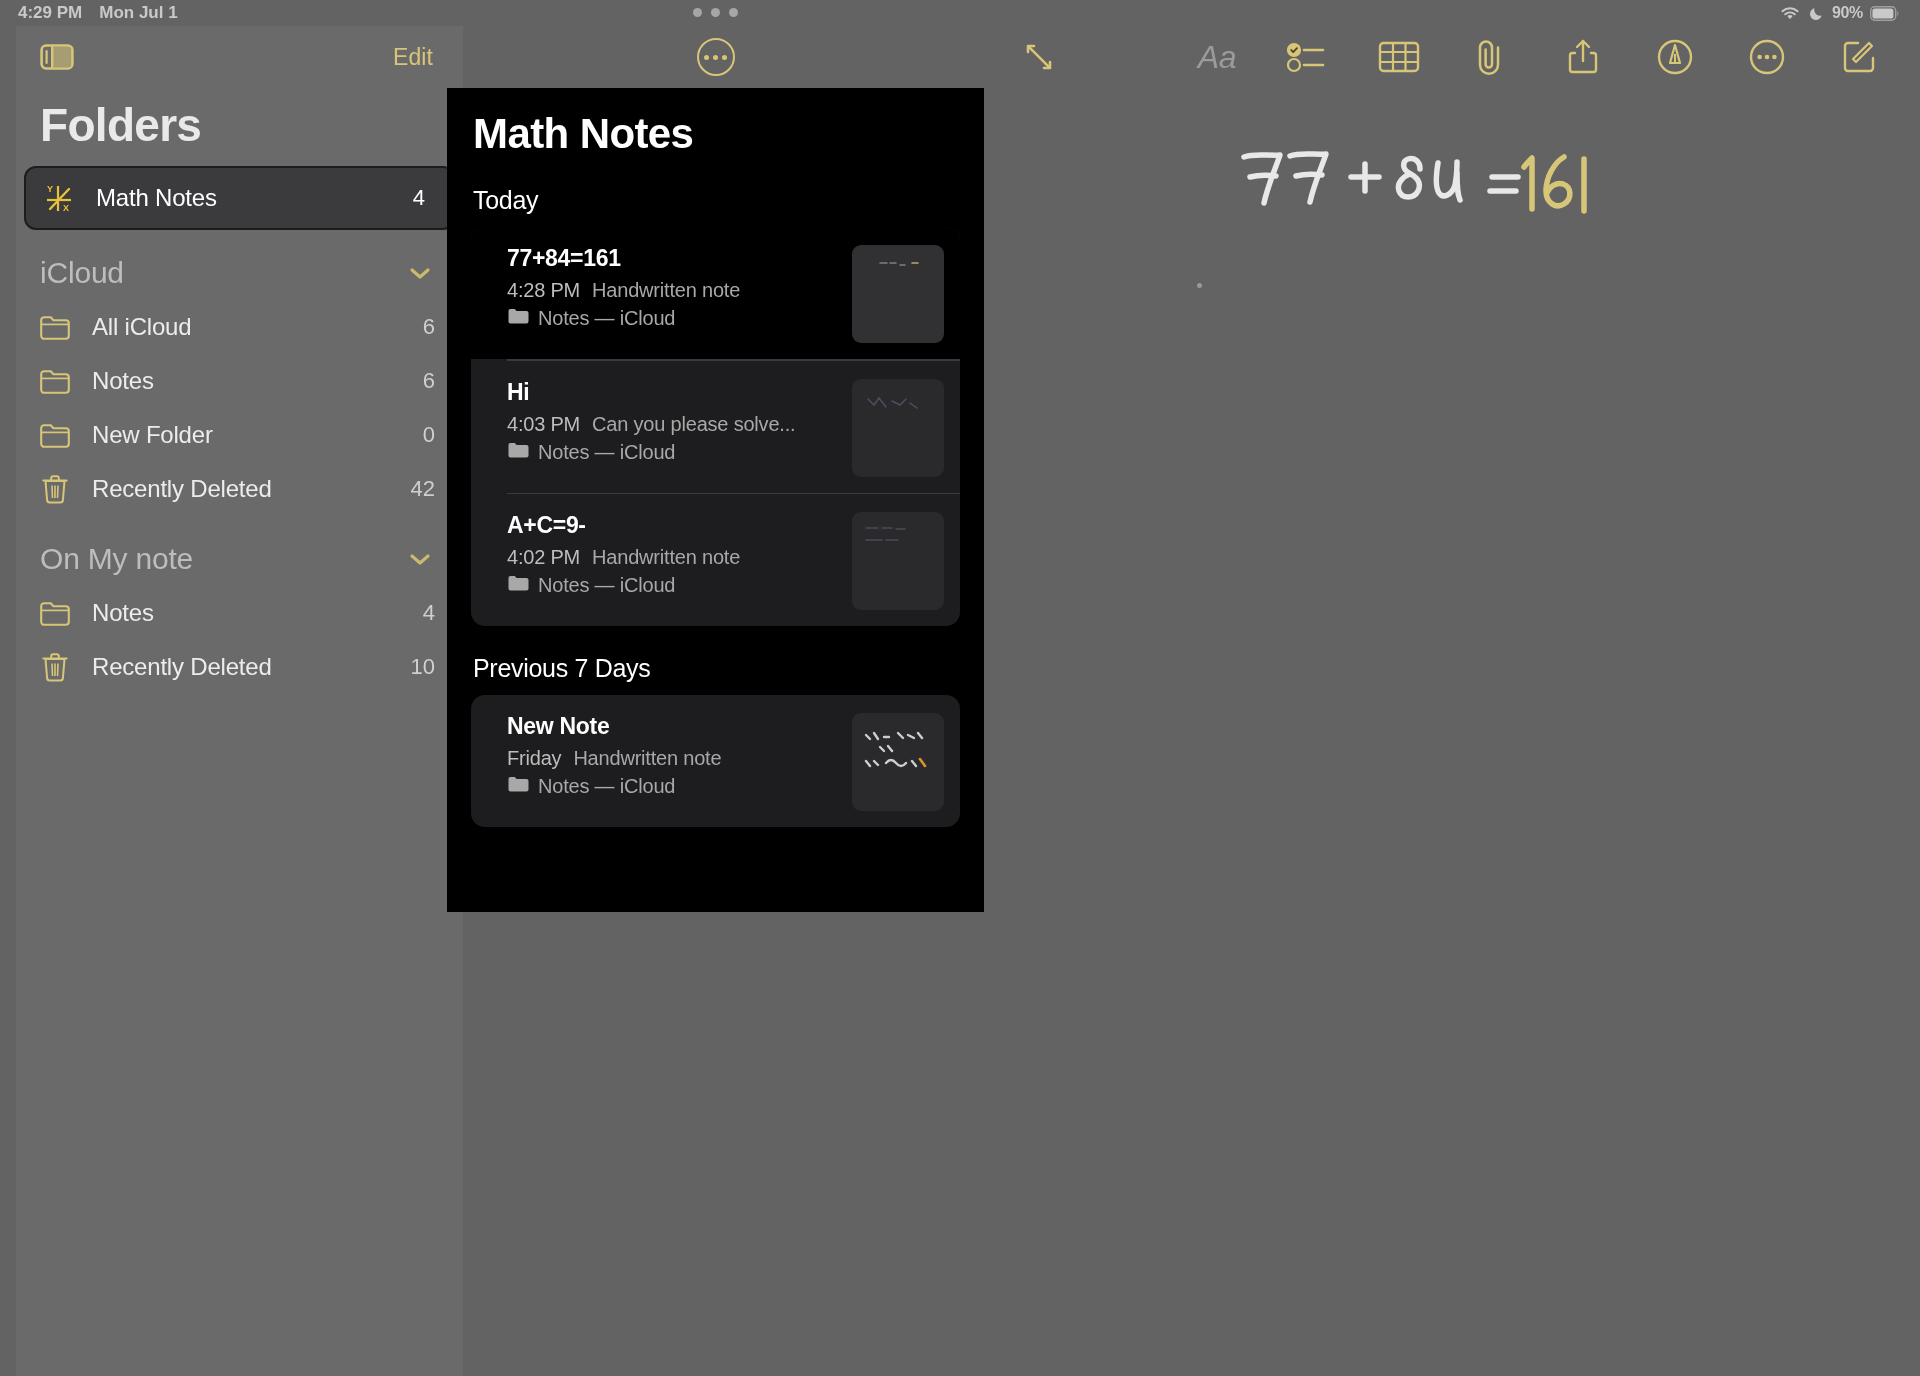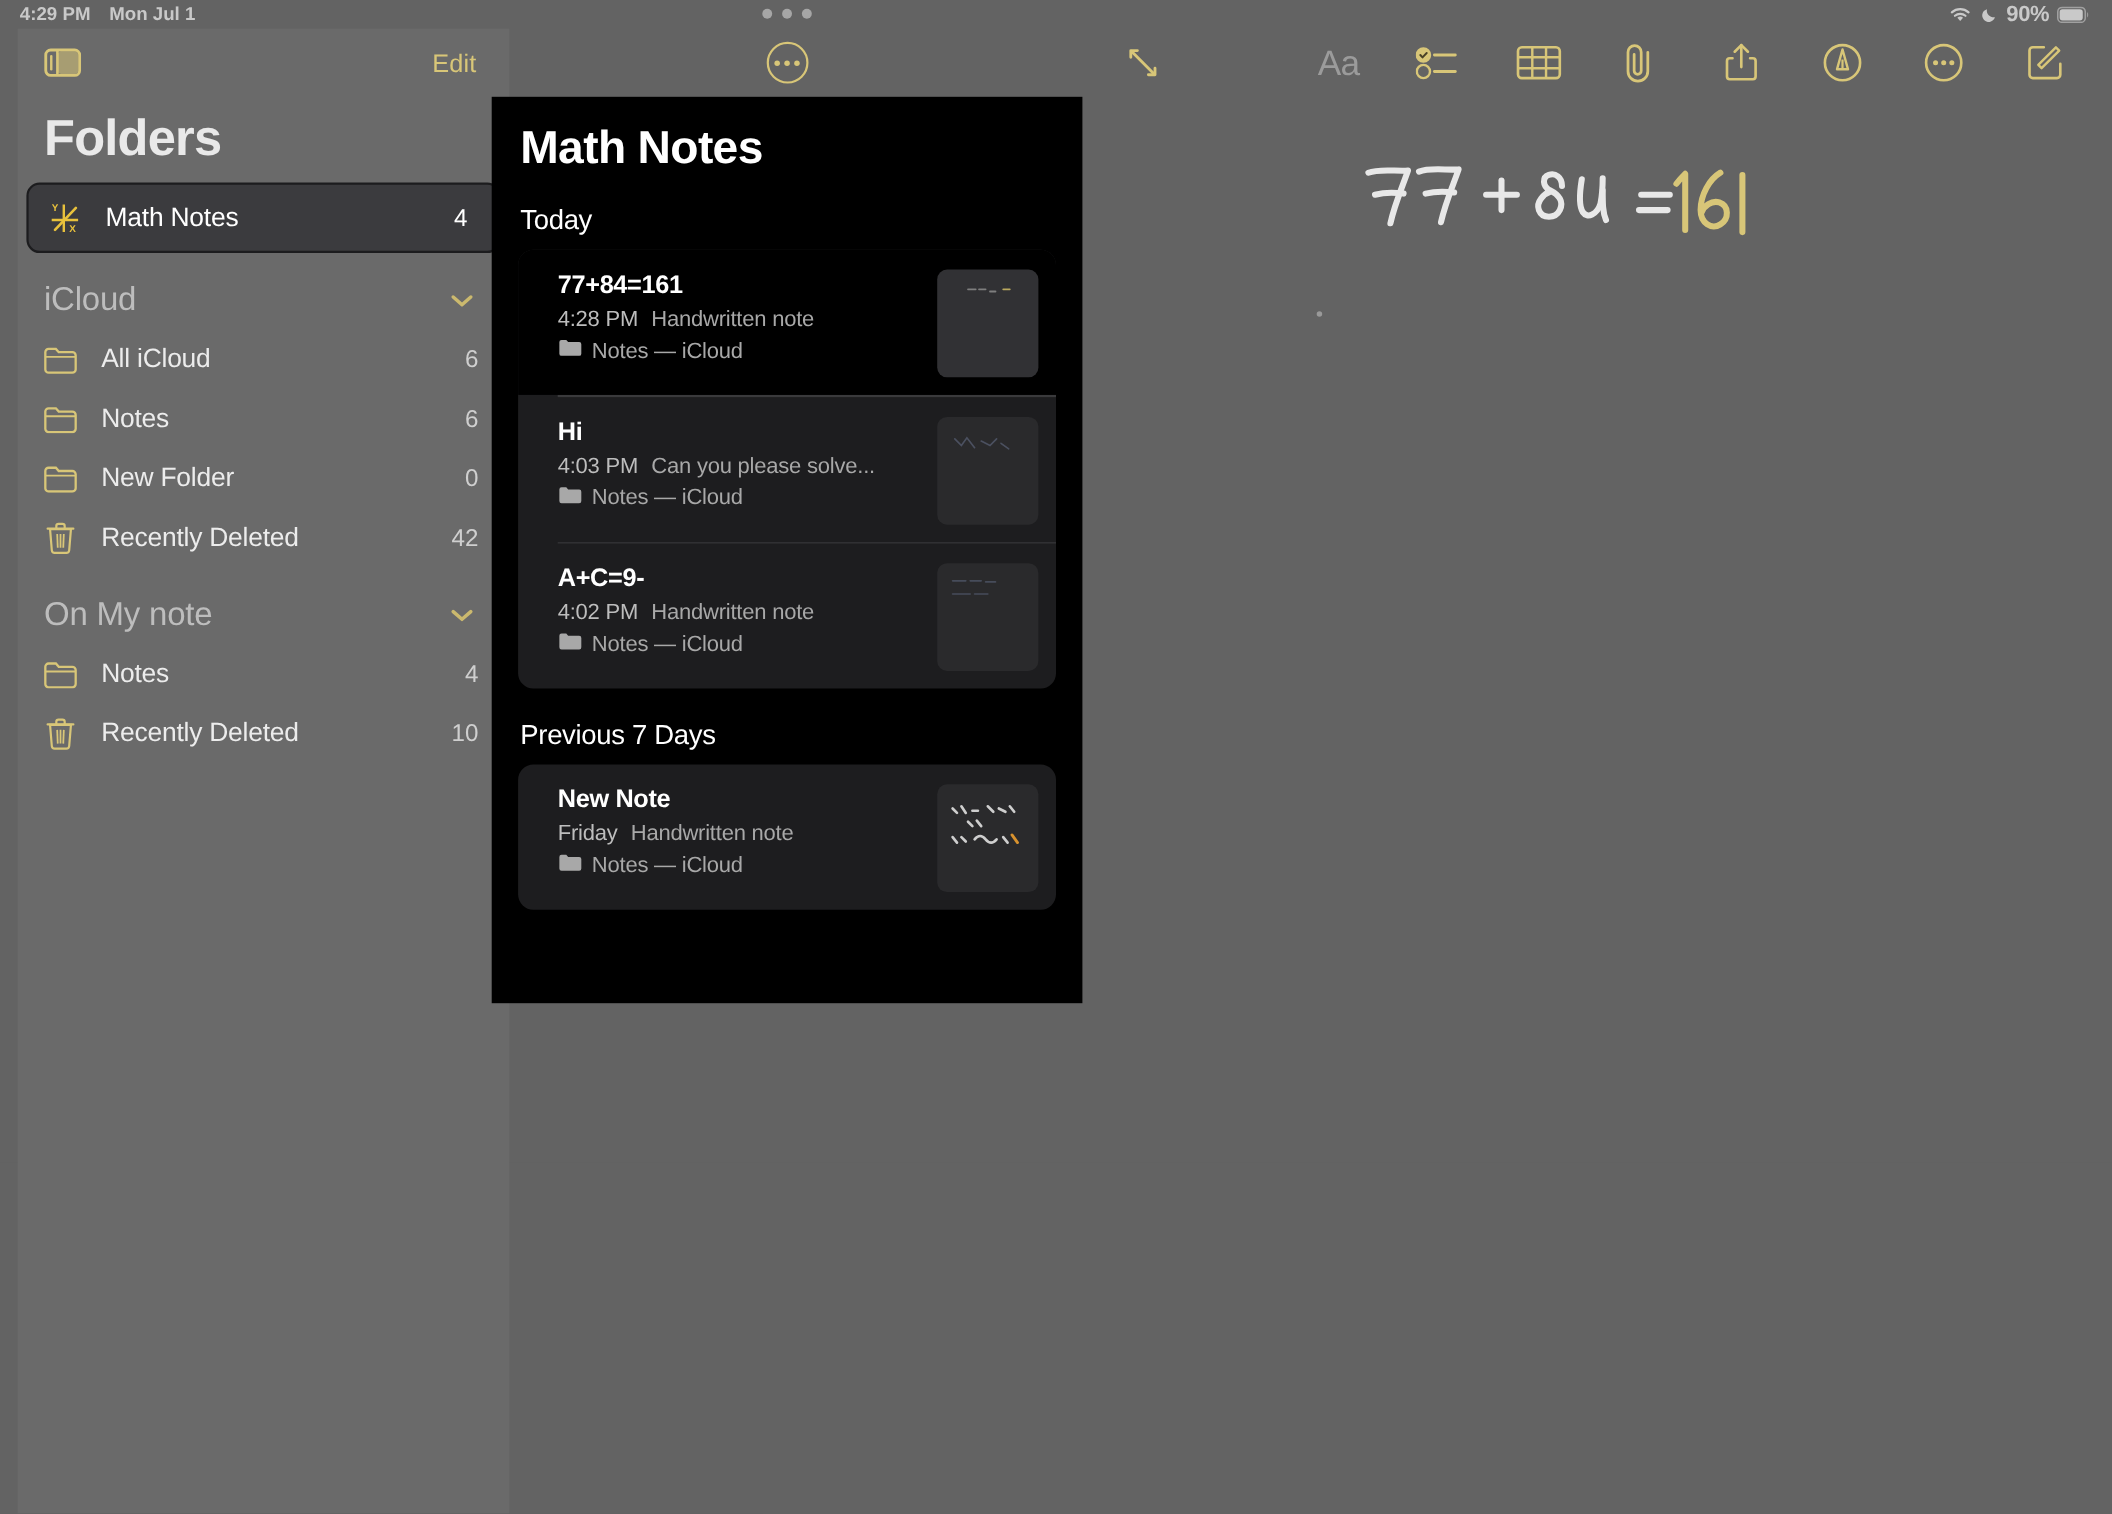--- a/index.html
+++ b/index.html
@@ -13,21 +13,21 @@
   .screen { position:relative; width:1920px; height:1057px; background:#636363; }
 
   
   .statusbar {
     position:absolute; top:0; left:0; width:1920px; height:26px;
     display:flex; align-items:center; z-index:40;
     font-size:17px; font-weight:700; color:#c9c9c9;
   }
   .status-left { position:absolute; left:18px; display:flex; gap:17px; align-items:center; }
   .status-right { position:absolute; right:20px; display:flex; gap:7px; align-items:center; }
-  .status-right .pct { font-size:20px; font-weight:700; color:#c9c9c9; letter-spacing:-0.3px;}
+  .status-right .pct { font-size:16px; font-weight:700; color:#c9c9c9; letter-spacing:-0.3px;}
   .ico-wifi svg, .ico-moon svg, .ico-batt svg { display:block; }
 
   
 
   
   .sidebar {
     position:absolute; left:16px; top:26px; width:447px; height:1350px;
     background:#6a6a6a;
     z-index:10;
   }
@@ -106,21 +106,21 @@
   }
   .note-item.active .note-thumb { background:#313134; }
   .note-sep { height:1.5px; background:#3a3a3c; margin-left:36px; }
 
   
   .editor-toolbar {
     position:absolute; left:984px; top:26px; right:0; height:62px; z-index:5;
     display:flex; align-items:center;
   }
   .tb-expand { margin-left:35px; width:40px; height:40px; cursor:pointer; }
-  .tb-right { margin-left:auto; display:flex; align-items:center; gap:50px; padding-right:40px; }
+  .tb-right { margin-left:auto; display:flex; align-items:center; gap:50px; padding-right:40px;font-style:italic; }
   .tb-ico { width:42px; height:42px; display:flex; align-items:center; justify-content:center; cursor:pointer;}
   .aa-btn { font-size:32px; color:#9b9b9b; font-weight:400; letter-spacing:-0.5px; cursor:default;}
 
   .canvas { position:absolute; left:984px; top:88px; right:0; bottom:0; }
   .handwriting { position:absolute; left:240px; top:45px; }
   .ink-dot { position:absolute; background:#cfcfcf; border-radius:50%; }
 </style>
 </head>
 <body>
 

